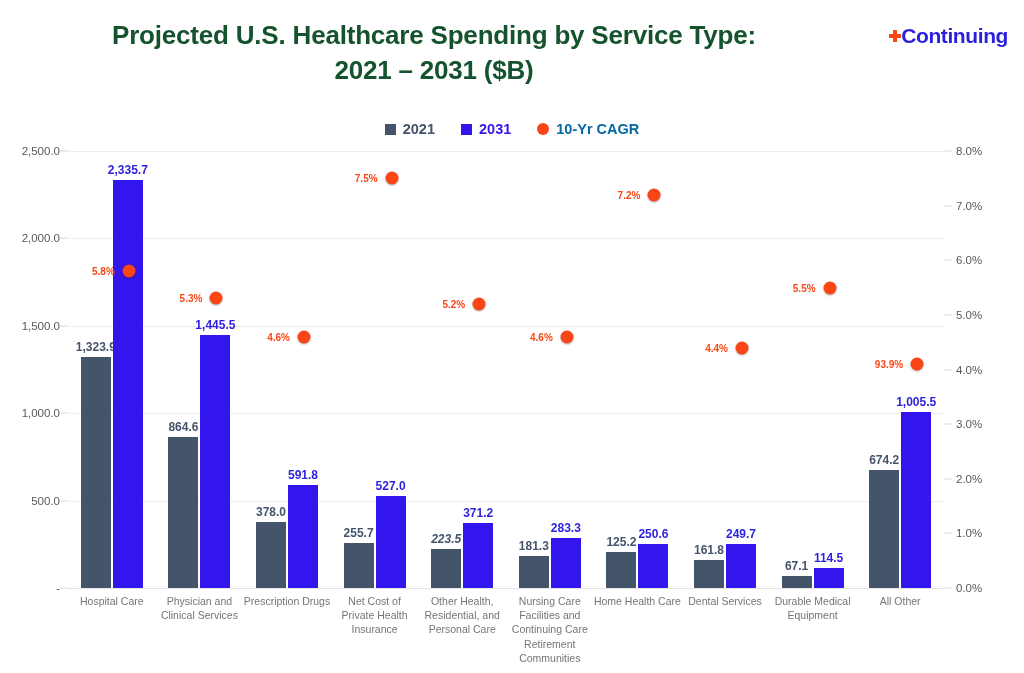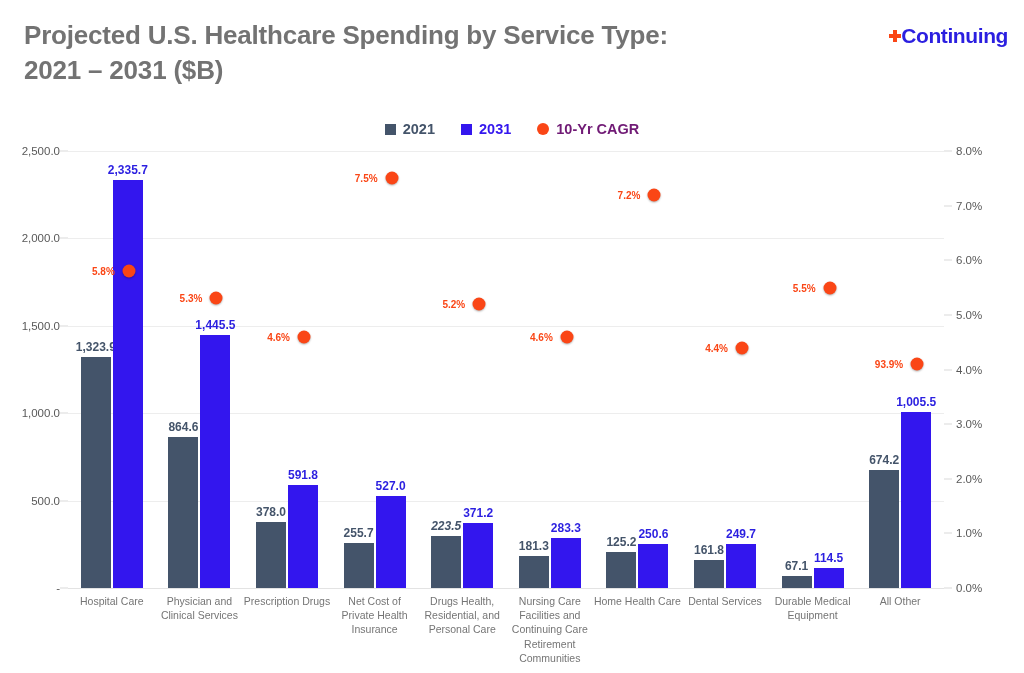--- a/index.html
+++ b/index.html
@@ -7,22 +7,23 @@
     width:1024px;height:673px;background:#ffffff;overflow:hidden;
     font-family:"Liberation Sans","DejaVu Sans",sans-serif;
     -webkit-font-smoothing:antialiased;
   }
   .page{position:relative;width:1024px;height:673px;}
 
   
   .header{position:absolute;left:0;top:0;width:1024px;height:110px;}
   .title{
     position:absolute;left:24px;top:18px;width:820px;
-    font-size:26px;font-weight:bold;color:#737373;line-height:1.34;
+    font-size:26px;font-weight:bold;color:#14532d;line-height:1.34;
     letter-spacing:-0.2px;
+    text-align:center;
   }
   .title .l2{display:block;}
   .logo{
     position:absolute;right:16px;top:24px;height:24px;
     display:flex;align-items:center;white-space:nowrap;
   }
   .logo-cross{
     position:relative;width:13px;height:14px;margin-right:0px;
     display:inline-block;
   }
@@ -126,21 +127,21 @@
       <div class="legend-item">
         <span class="legend-swatch" style="background: rgb(68, 84, 106);"></span>
         <span class="legend-label" style="color: rgb(68, 84, 106);">2021</span>
       </div>
       <div class="legend-item">
         <span class="legend-swatch" style="background: rgb(51, 22, 238);"></span>
         <span class="legend-label" style="color: rgb(51, 22, 238);">2031</span>
       </div>
       <div class="legend-item">
         <span class="legend-dot" style="background: rgb(250, 70, 22);"></span>
-        <span class="legend-label" style="color: #701a75;">10-Yr CAGR</span>
+        <span class="legend-label" style="color: #0369a1;">10-Yr CAGR</span>
       </div>
     </div>
 
   <div class="chart">
     <div class="plot" id="plot">
       <div class="baseline"></div>
     <div class="gridline" style="top: 349.6px;"></div>
         <div class="gridline" style="top: 262.2px;"></div>
         <div class="gridline" style="top: 174.8px;"></div>
         <div class="gridline" style="top: 87.4px;"></div>
@@ -188,21 +189,21 @@
             </div>
             <div class="bar y2031" style="height: 92.1196px;">
               <div class="bar-label">527.0</div>
             </div>
           </div>
         </div>
         <div class="cagr" style="left: 323.6px; top: 27.3125px;"></div>
         <div class="cagr-label" style="left: 316.6px; top: 27.3125px;">7.5%</div>
         <div class="group" style="left: 350.4px; width: 87.6px;">
           <div class="bars">
-            <div class="bar y2021" style="height: 52px; font-style: italic;">
+            <div class="bar y2021" style="height: 39px; font-style: italic;">
               <div class="bar-label">223.5</div>
             </div>
             <div class="bar y2031" style="height: 64.8858px;">
               <div class="bar-label">371.2</div>
             </div>
           </div>
         </div>
         <div class="cagr" style="left: 411.2px; top: 152.95px;"></div>
         <div class="cagr-label" style="left: 404.2px; top: 152.95px;">5.2%</div>
         <div class="group" style="left: 438px; width: 87.6px;">
@@ -296,21 +297,21 @@
         <div class="ylab ylab-right" style="top: 205.625px;">7.0%</div>
         <div class="ytick ytick-right" style="top: 205.625px;"></div>
         <div class="ylab ylab-right" style="top: 151px;">8.0%</div>
         <div class="ytick ytick-right" style="top: 151px;"></div>
       </div>
     <div id="cats">
         <div class="xcat" style="left: 68px; width: 87.6px;">Hospital Care</div>
         <div class="xcat" style="left: 155.6px; width: 87.6px;">Physician and Clinical Services</div>
         <div class="xcat" style="left: 243.2px; width: 87.6px;">Prescription Drugs</div>
         <div class="xcat" style="left: 330.8px; width: 87.6px;">Net Cost of Private Health Insurance</div>
-        <div class="xcat" style="left: 418.4px; width: 87.6px;">Drugs Health, Residential, and Personal Care</div>
+        <div class="xcat" style="left: 418.4px; width: 87.6px;">Other Health, Residential, and Personal Care</div>
         <div class="xcat" style="left: 506px; width: 87.6px;">Nursing Care Facilities and Continuing Care Retirement Communities</div>
         <div class="xcat" style="left: 593.6px; width: 87.6px;">Home Health Care</div>
         <div class="xcat" style="left: 681.2px; width: 87.6px;">Dental Services</div>
         <div class="xcat" style="left: 768.8px; width: 87.6px;">Durable Medical Equipment</div>
         <div class="xcat" style="left: 856.4px; width: 87.6px;">All Other</div>
       </div>
   </div>
 
 </div>
 

